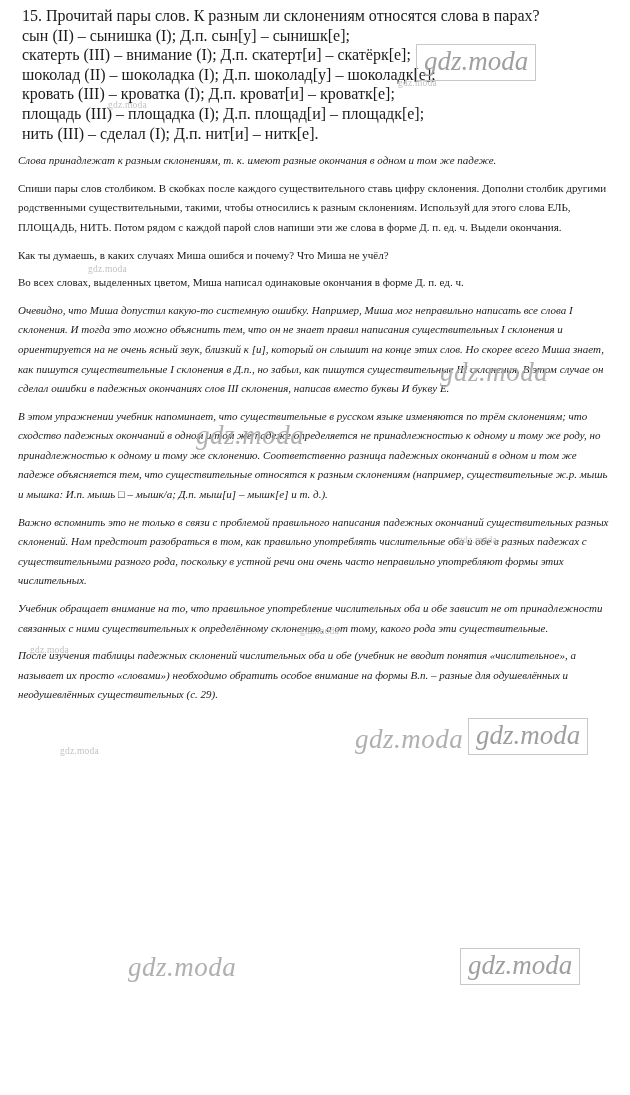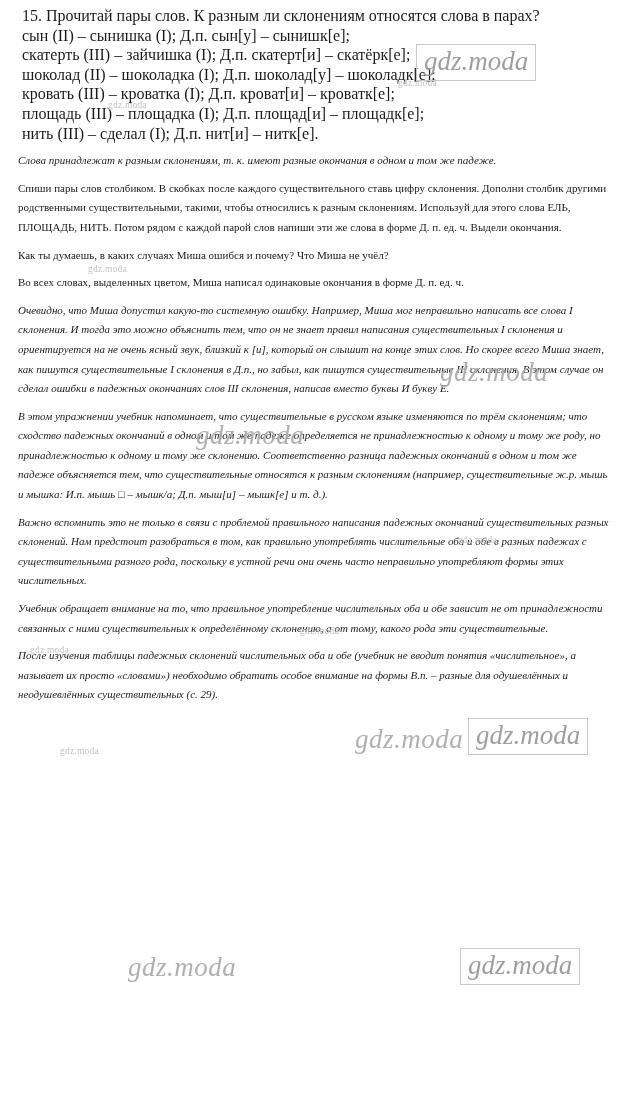--- a/index.html
+++ b/index.html
@@ -84,21 +84,21 @@
   <div class="wm wm-small" style="left:60px; top:746px;">gdz.moda</div>
   <div class="wm wm-big" style="left:128px; top:952px;">gdz.moda</div>
   <div class="wm wm-box" style="left:460px; top:948px;">gdz.moda</div>
 
   <div class="line">
     <span>15.</span>
     <span>Прочитай пары слов. К разным ли склонениям относятся слова в парах?</span>
   </div>
 
   <div class="line">сын (II) – сынишка (I); Д.п. сын[у] – сынишк[е];</div>
-  <div class="line">скатерть (III) – зайчишка (I); Д.п. скатерт[и] – скатёрк[е];</div>
+  <div class="line">скатерть (III) – внимание (I); Д.п. скатерт[и] – скатёрк[е];</div>
   <div class="line">шоколад (II) – шоколадка (I); Д.п. шоколад[у] – шоколадк[е];</div>
   <div class="line">кровать (III) – кроватка (I); Д.п. кроват[и] – кроватк[е];</div>
   <div class="line">площадь (III) – площадка (I); Д.п. площад[и] – площадк[е];</div>
   <div class="line">нить (III) – сделал (I); Д.п. нит[и] – нитк[е].</div>
 
   <p class="para italic">Слова принадлежат к разным склонениям, т. к. имеют разные окончания в одном и том же падеже.</p>
 
   <p class="para">Спиши пары слов столбиком. В скобках после каждого существительного ставь цифру склонения. Дополни столбик другими родственными существительными, такими, чтобы относились к разным склонениям. Используй для этого слова ЕЛЬ, ПЛОЩАДЬ, НИТЬ. Потом рядом с каждой парой слов напиши эти же слова в форме Д. п. ед. ч. Выдели окончания.</p>
 
   <p class="para">Как ты думаешь, в каких случаях Миша ошибся и почему? Что Миша не учёл?</p>

